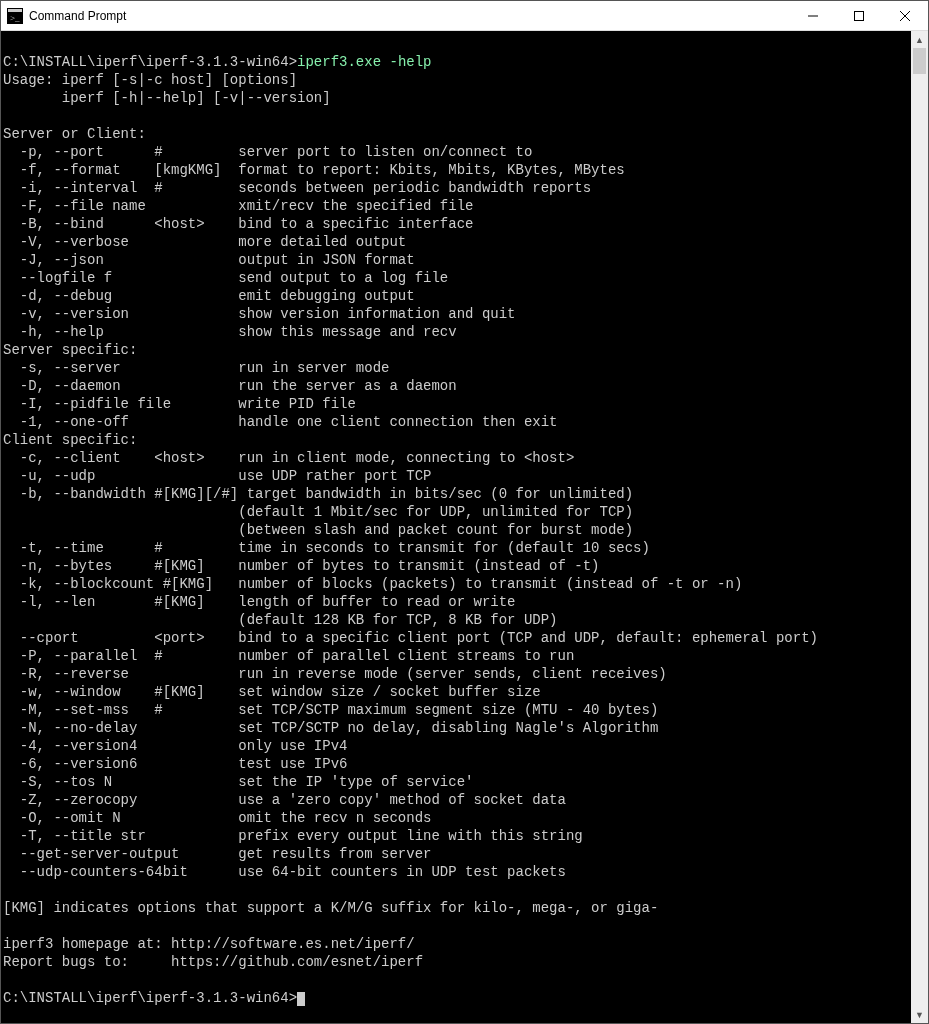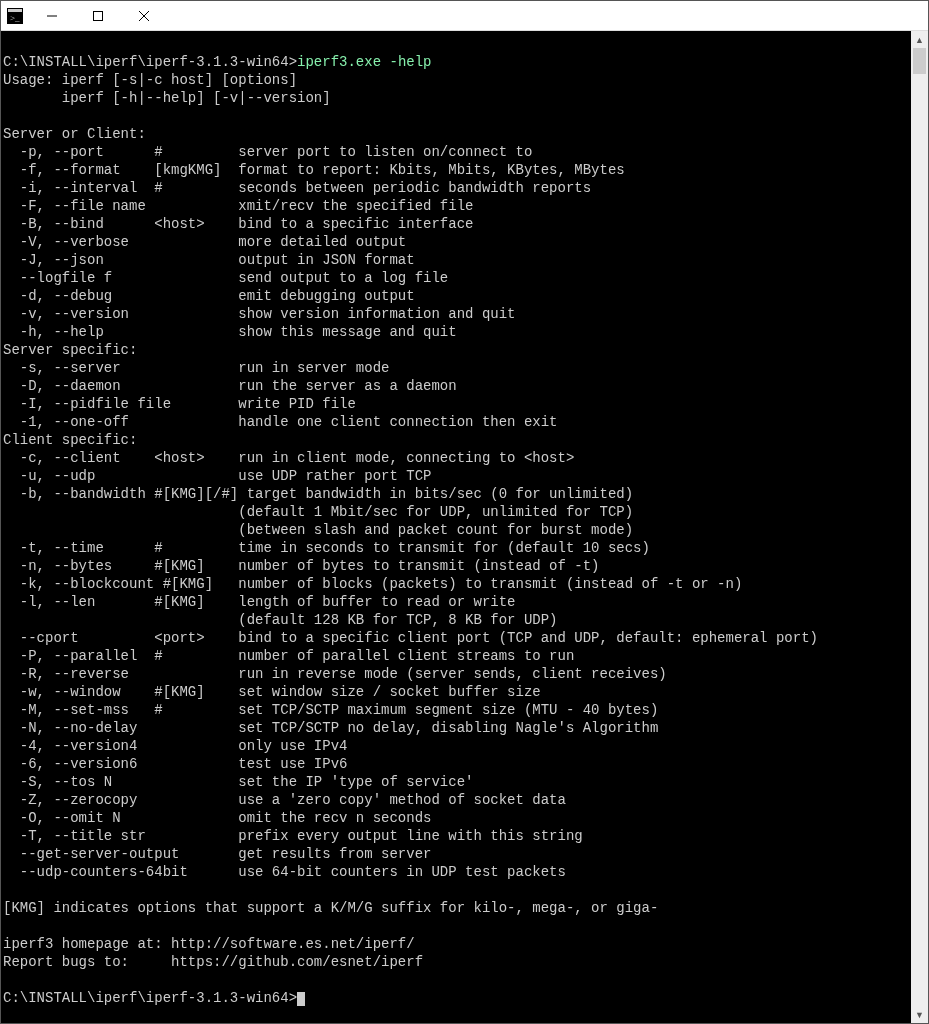--- a/index.html
+++ b/index.html
@@ -111,20 +111,21 @@
 
 <div class="window">
   <div class="titlebar">
     <span class="icon">
       <svg width="16" height="16" viewBox="0 0 16 16">
         <rect x="0" y="0" width="16" height="16" fill="#000"></rect>
         <rect x="1" y="1" width="14" height="3" fill="#ccc"></rect>
         <text x="3" y="13" font-size="9" fill="#ccc" font-family="Consolas">&gt;_</text>
       </svg>
     </span>
+    <span class="title">Command Prompt</span>
     <div class="win-controls">
       <div class="win-btn">
         <svg width="10" height="10" viewBox="0 0 10 10">
             <line x1="0" y1="5" x2="10" y2="5" stroke="#000" stroke-width="1"></line>
           </svg>
       </div>
       <div class="win-btn">
         <svg width="10" height="10" viewBox="0 0 10 10">
             <rect x="0.5" y="0.5" width="9" height="9" fill="none" stroke="#000" stroke-width="1"></rect>
           </svg>
@@ -148,21 +149,21 @@
 <span>  -p, --port      #         server port to listen on/connect to</span>
 <span>  -f, --format    [kmgKMG]  format to report: Kbits, Mbits, KBytes, MBytes</span>
 <span>  -i, --interval  #         seconds between periodic bandwidth reports</span>
 <span>  -F, --file name           xmit/recv the specified file</span>
 <span>  -B, --bind      &lt;host&gt;    bind to a specific interface</span>
 <span>  -V, --verbose             more detailed output</span>
 <span>  -J, --json                output in JSON format</span>
 <span>  --logfile f               send output to a log file</span>
 <span>  -d, --debug               emit debugging output</span>
 <span>  -v, --version             show version information and quit</span>
-<span>  -h, --help                show this message and quit</span>
+<span>  -h, --help                show this message and recv</span>
 <span>Server specific:</span>
 <span>  -s, --server              run in server mode</span>
 <span>  -D, --daemon              run the server as a daemon</span>
 <span>  -I, --pidfile file        write PID file</span>
 <span>  -1, --one-off             handle one client connection then exit</span>
 <span>Client specific:</span>
 <span>  -c, --client    &lt;host&gt;    run in client mode, connecting to &lt;host&gt;</span>
 <span>  -u, --udp                 use UDP rather port TCP</span>
 <span>  -b, --bandwidth #[KMG][/#] target bandwidth in bits/sec (0 for unlimited)</span>
 <span>                            (default 1 Mbit/sec for UDP, unlimited for TCP)</span>

